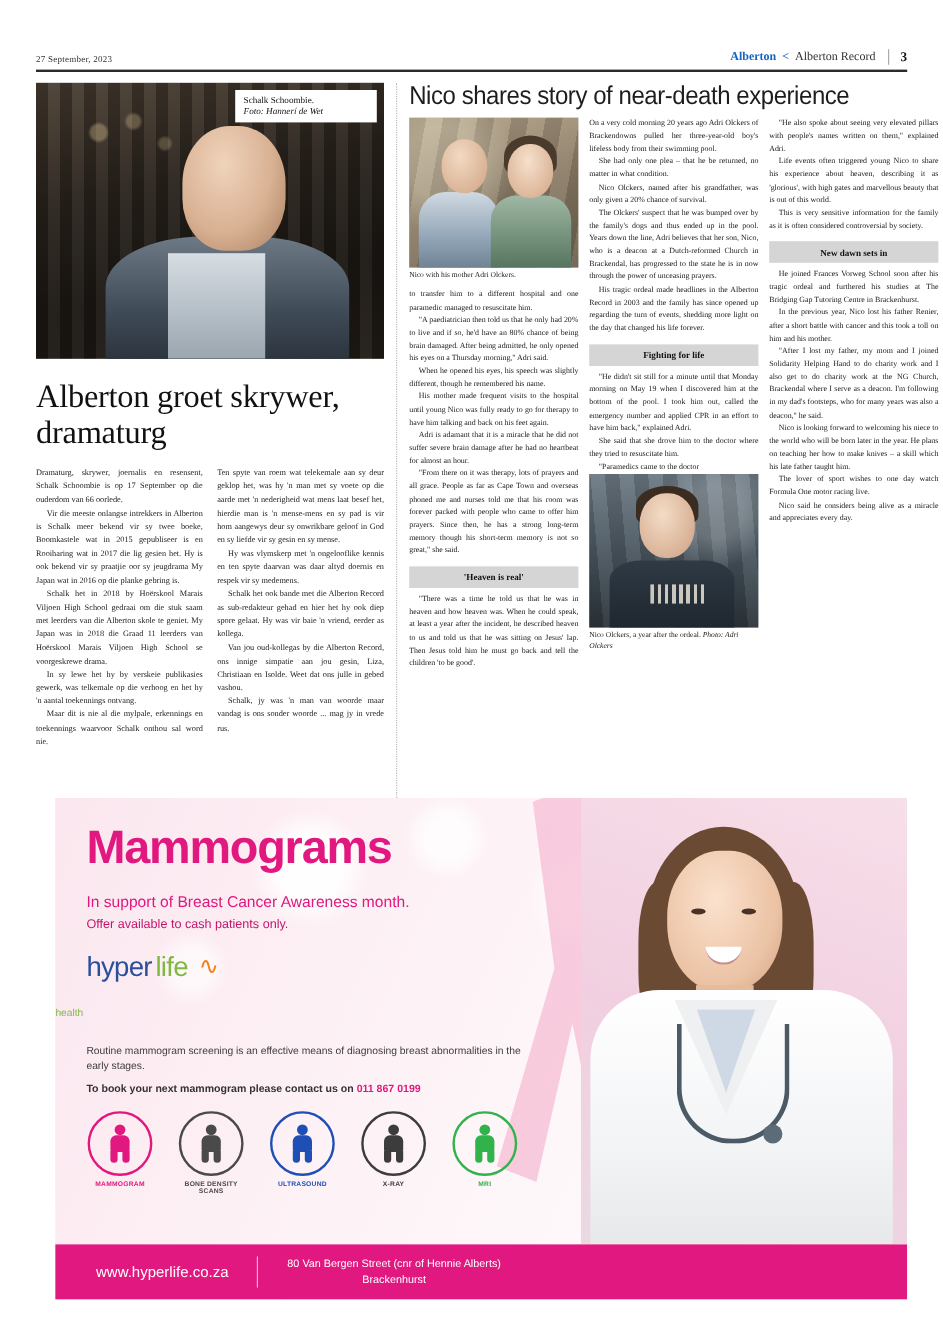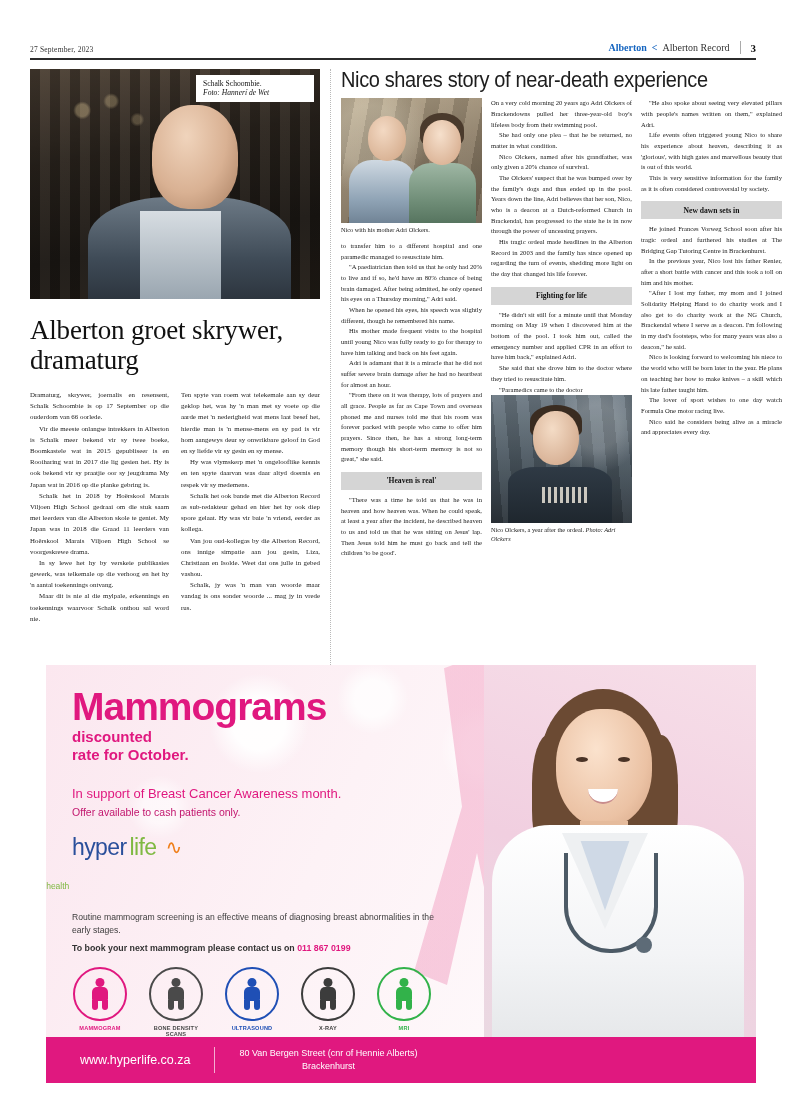--- a/index.html
+++ b/index.html
@@ -340,24 +340,20 @@
       <div class="p-coat"></div>
       <div class="p-vee"></div>
       <div class="p-shirt"></div>
       <div class="p-steth"></div>
       <div class="p-stethbell"></div>
     </div>
 
     <div class="ad-left">
       <div class="ad-h1">Mammograms</div>
       <div class="ad-row2">
-        <div class="ad-sub">
-          <div>discounted</div>
-          <div>rate for October.</div>
-        </div>
       </div>
       <div class="ad-p1">In support of Breast Cancer Awareness month.</div>
       <div class="ad-p2">Offer available to cash patients only.</div>
 
       <div class="logo">
         <span class="logo-hyper">hyper</span>
         <span class="logo-life">life</span>
         <span class="logo-pulse">∿</span>
       </div>
       <div class="logo-tag">promoting health</div>

